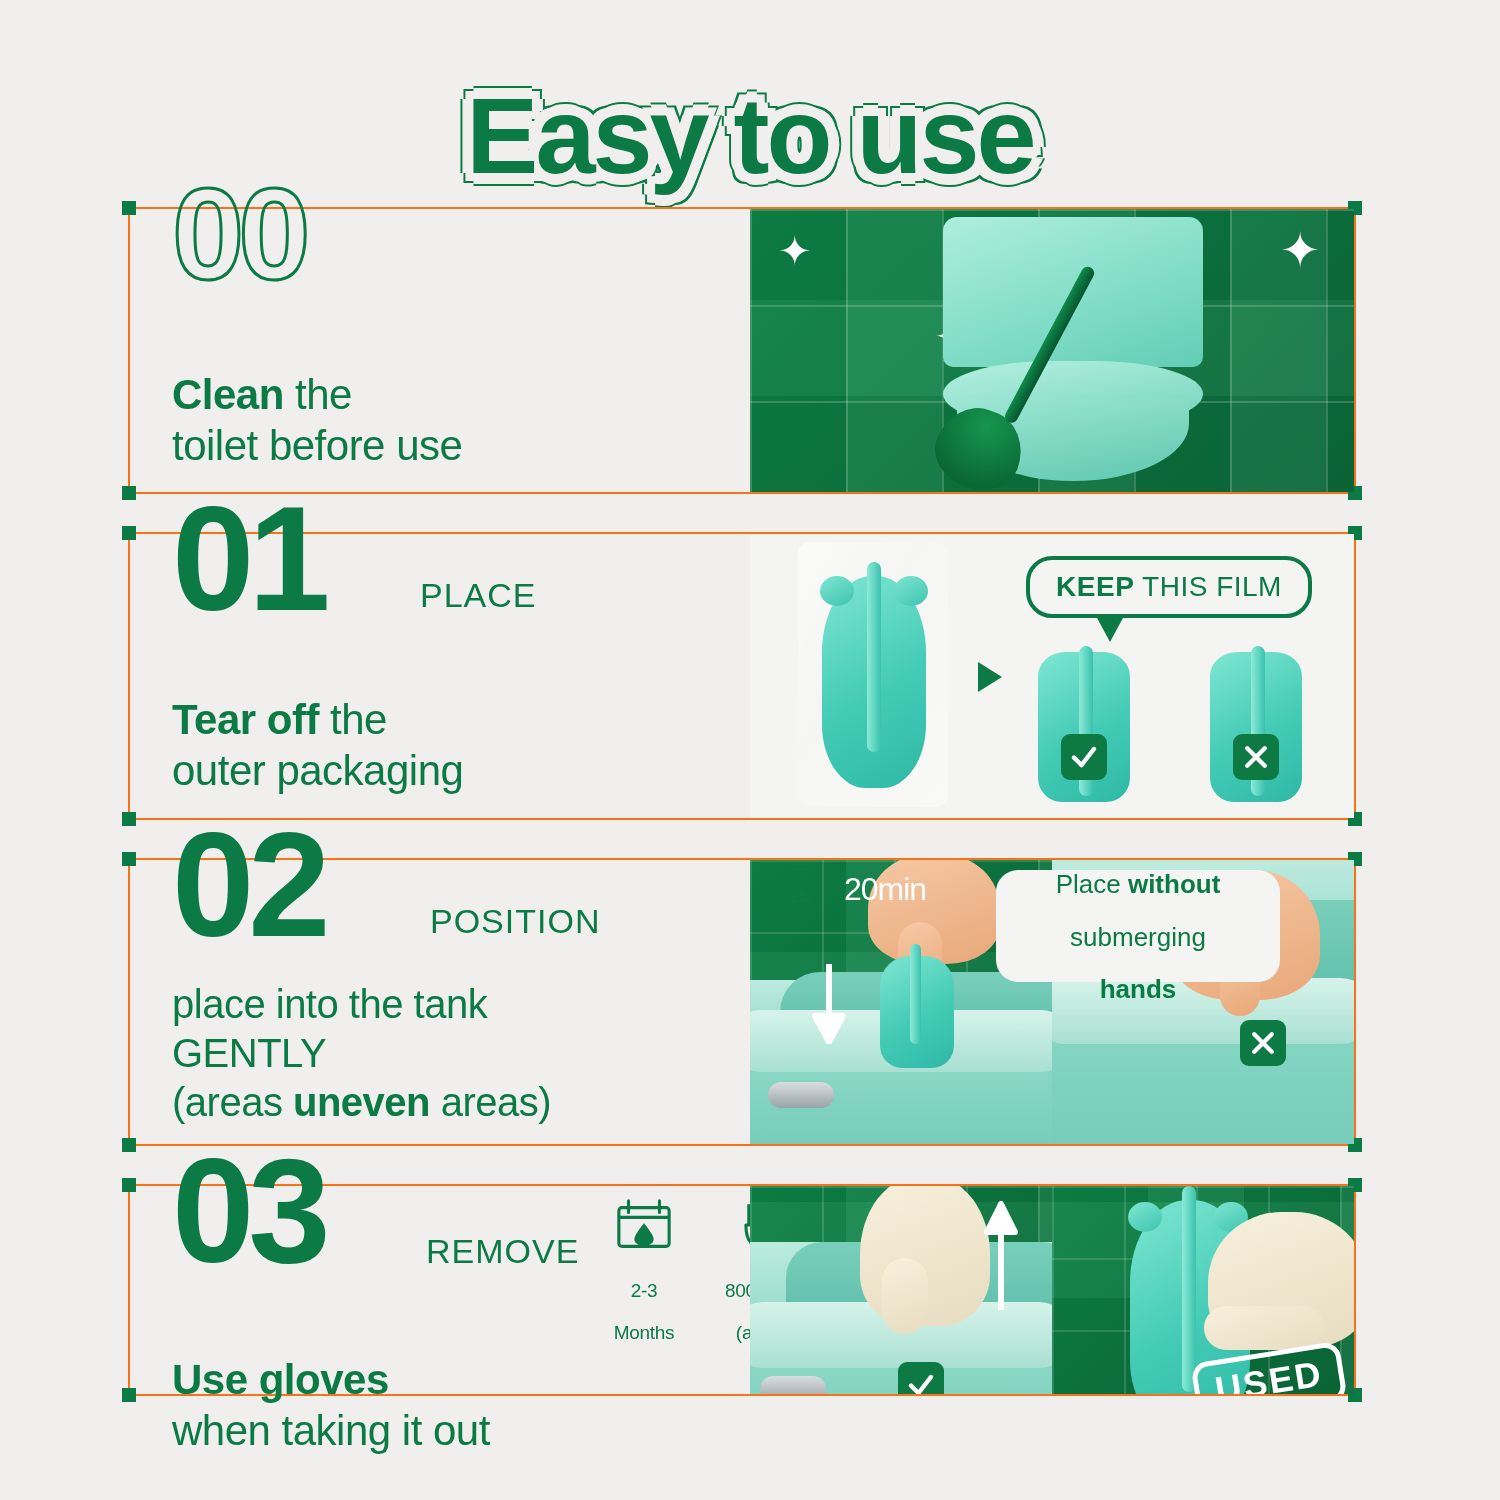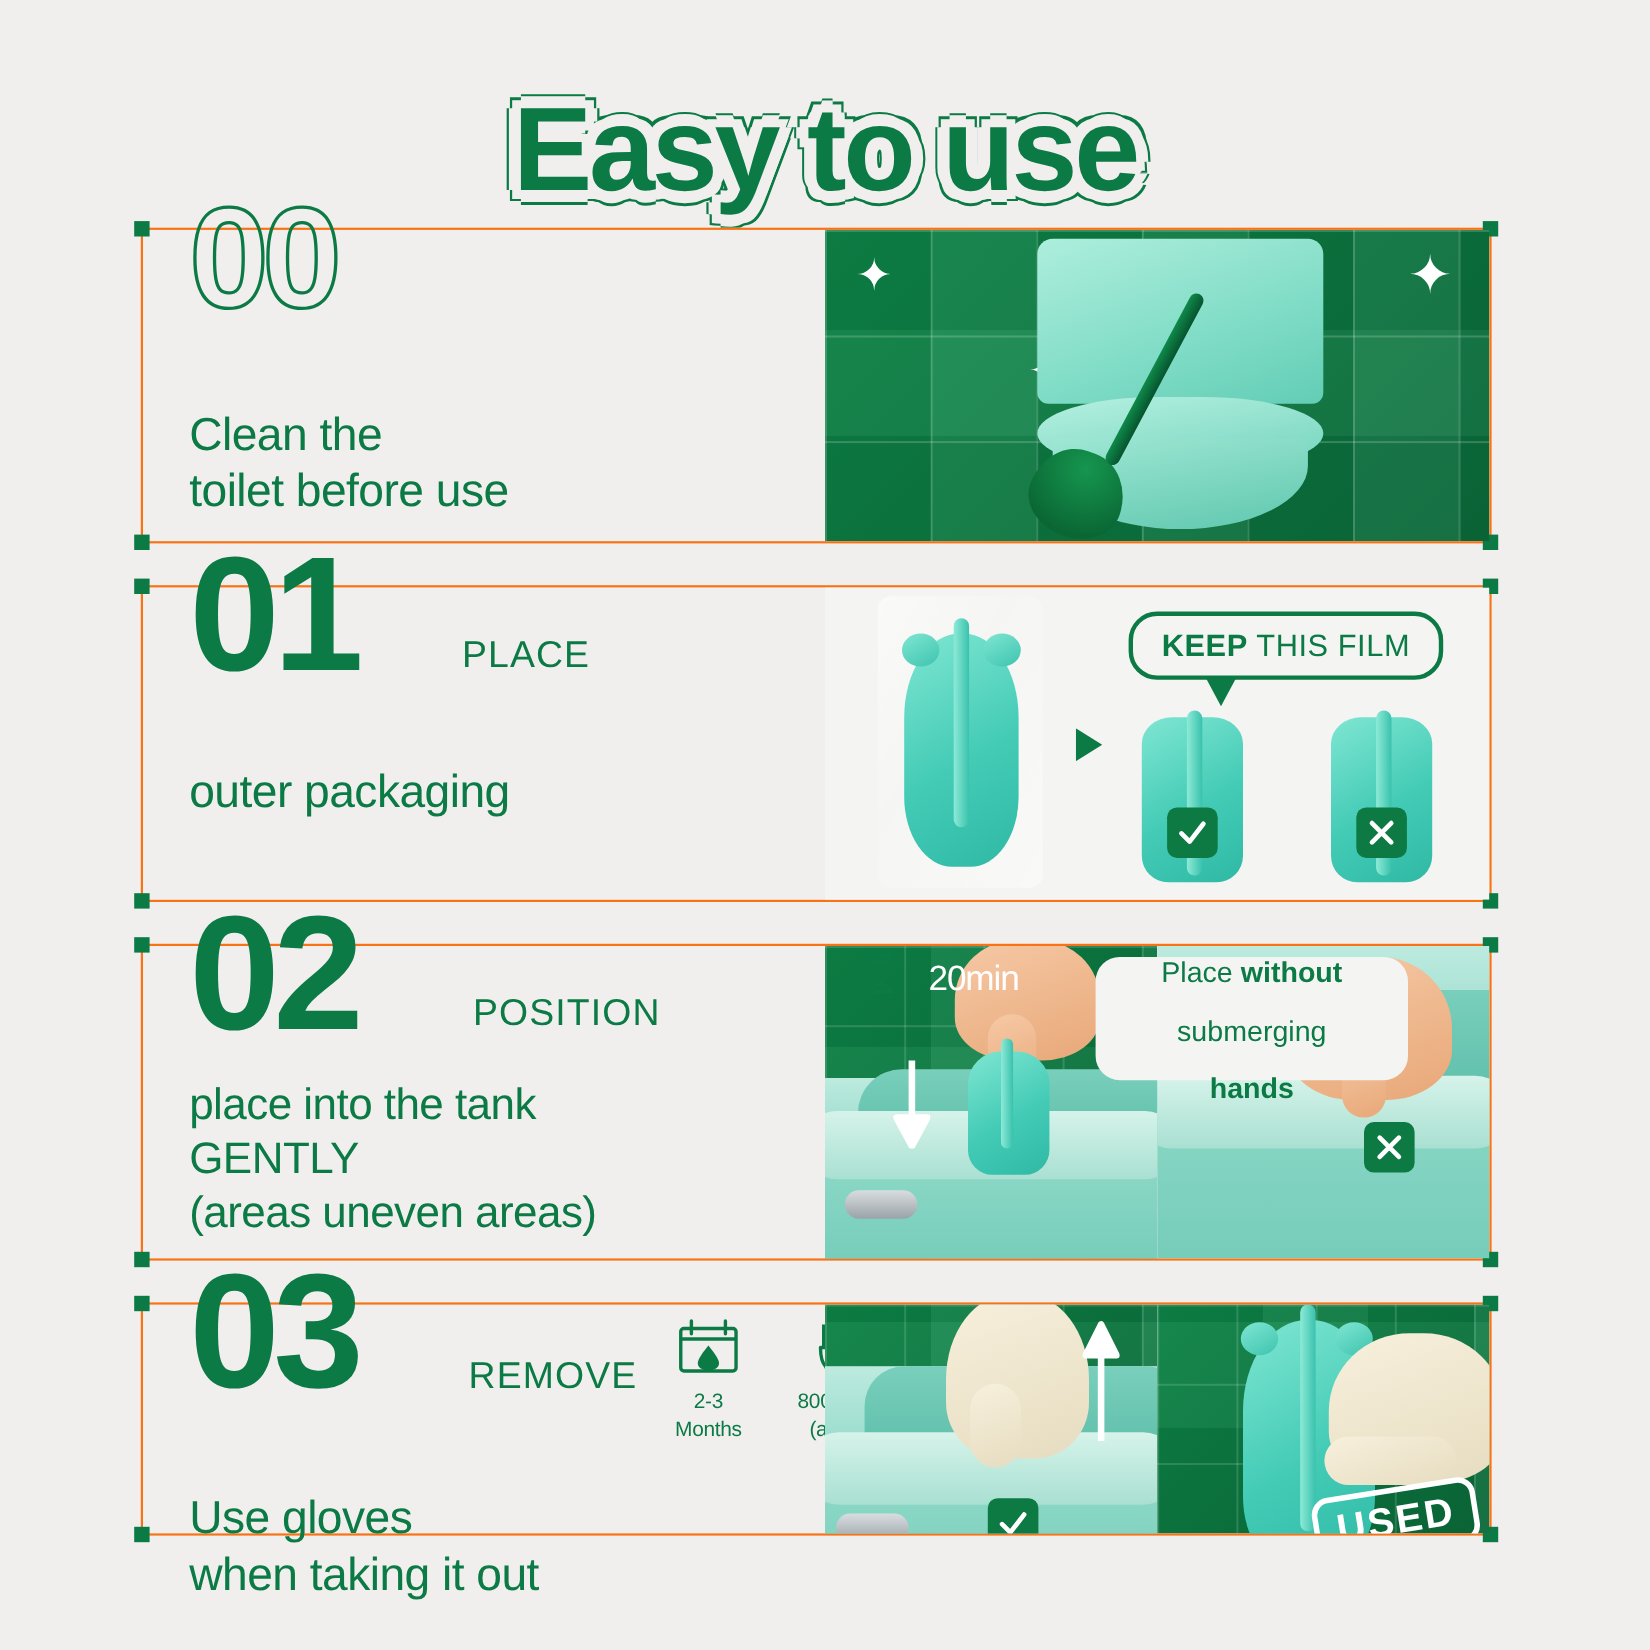--- a/index.html
+++ b/index.html
@@ -86,21 +86,21 @@
   }
   .body-text{
     position:absolute;
     left:42px;
     font-size:42px;
     line-height:1.22;
     color:#0b7a45;
     font-weight:400;
     letter-spacing:-0.5px;
   }
-  .body-text b{font-weight:normal;}
+  .body-text b{font-weight:bold;}
   .body-text .line{display:block;white-space:nowrap;}
 
   
   .tilewall{
     position:absolute;inset:0;
     background:
       linear-gradient(135deg,#0e8a4a 0%,#0b6e3c 100%);
   }
   .tilegrid{
     position:absolute;inset:0;
@@ -228,21 +228,21 @@
     border-radius:40px;
   }
   .tank-water{position:absolute;background:linear-gradient(180deg,#79cfbc,#5cbda8);}
   .tank-lever{
     position:absolute;width:66px;height:26px;border-radius:14px;
     background:linear-gradient(180deg,#d9dde0,#9aa3a8);
   }
 
   
   .icon-set{position:absolute;display:flex;gap:32px;align-items:flex-start;}
-  .icon-item{display:flex;flex-direction:column;align-items:center;gap:4px;width:96px;}
+  .icon-item{display:flex;flex-direction:column;align-items:center;gap:21px;width:96px;}
   .icon-item .cap{font-size:19px;line-height:1.1;text-align:center;color:#0b7a45;letter-spacing:-.3px;}
   .icon-item svg{width:62px;height:58px;}
 </style>
 </head>
 <body>
 
 <div id="title-wrap">
   <div id="title">Easy to use</div>
 </div>
 
@@ -285,20 +285,21 @@
   <span class="corner tl"></span>
   <span class="corner tr"></span>
   <span class="corner bl"></span>
   <span class="corner br"></span>
 
   <div class="row-inner">
     <div class="left-col">
       <div class="num solid">01</div>
       <div class="kicker" style="left:290px;top:42px;">PLACE</div>
       <div class="body-text" style="top:160px;">
+        <span class="line"><b>Tear off</b><span> the</span></span>
         <span class="line">outer packaging</span>
       </div>
     </div>
 
     <div class="right-col">
       <div style="position:absolute;inset:0;background:#f4f4f2;"></div>
 
       <div class="wrapfilm" style="left:48px;top:8px;width:150px;height:265px;"></div>
       <div class="frogblock" style="left:72px;top:42px;width:104px;height:212px;"></div>
       <div class="frog-ear" style="left:70px;top:42px;"></div>

